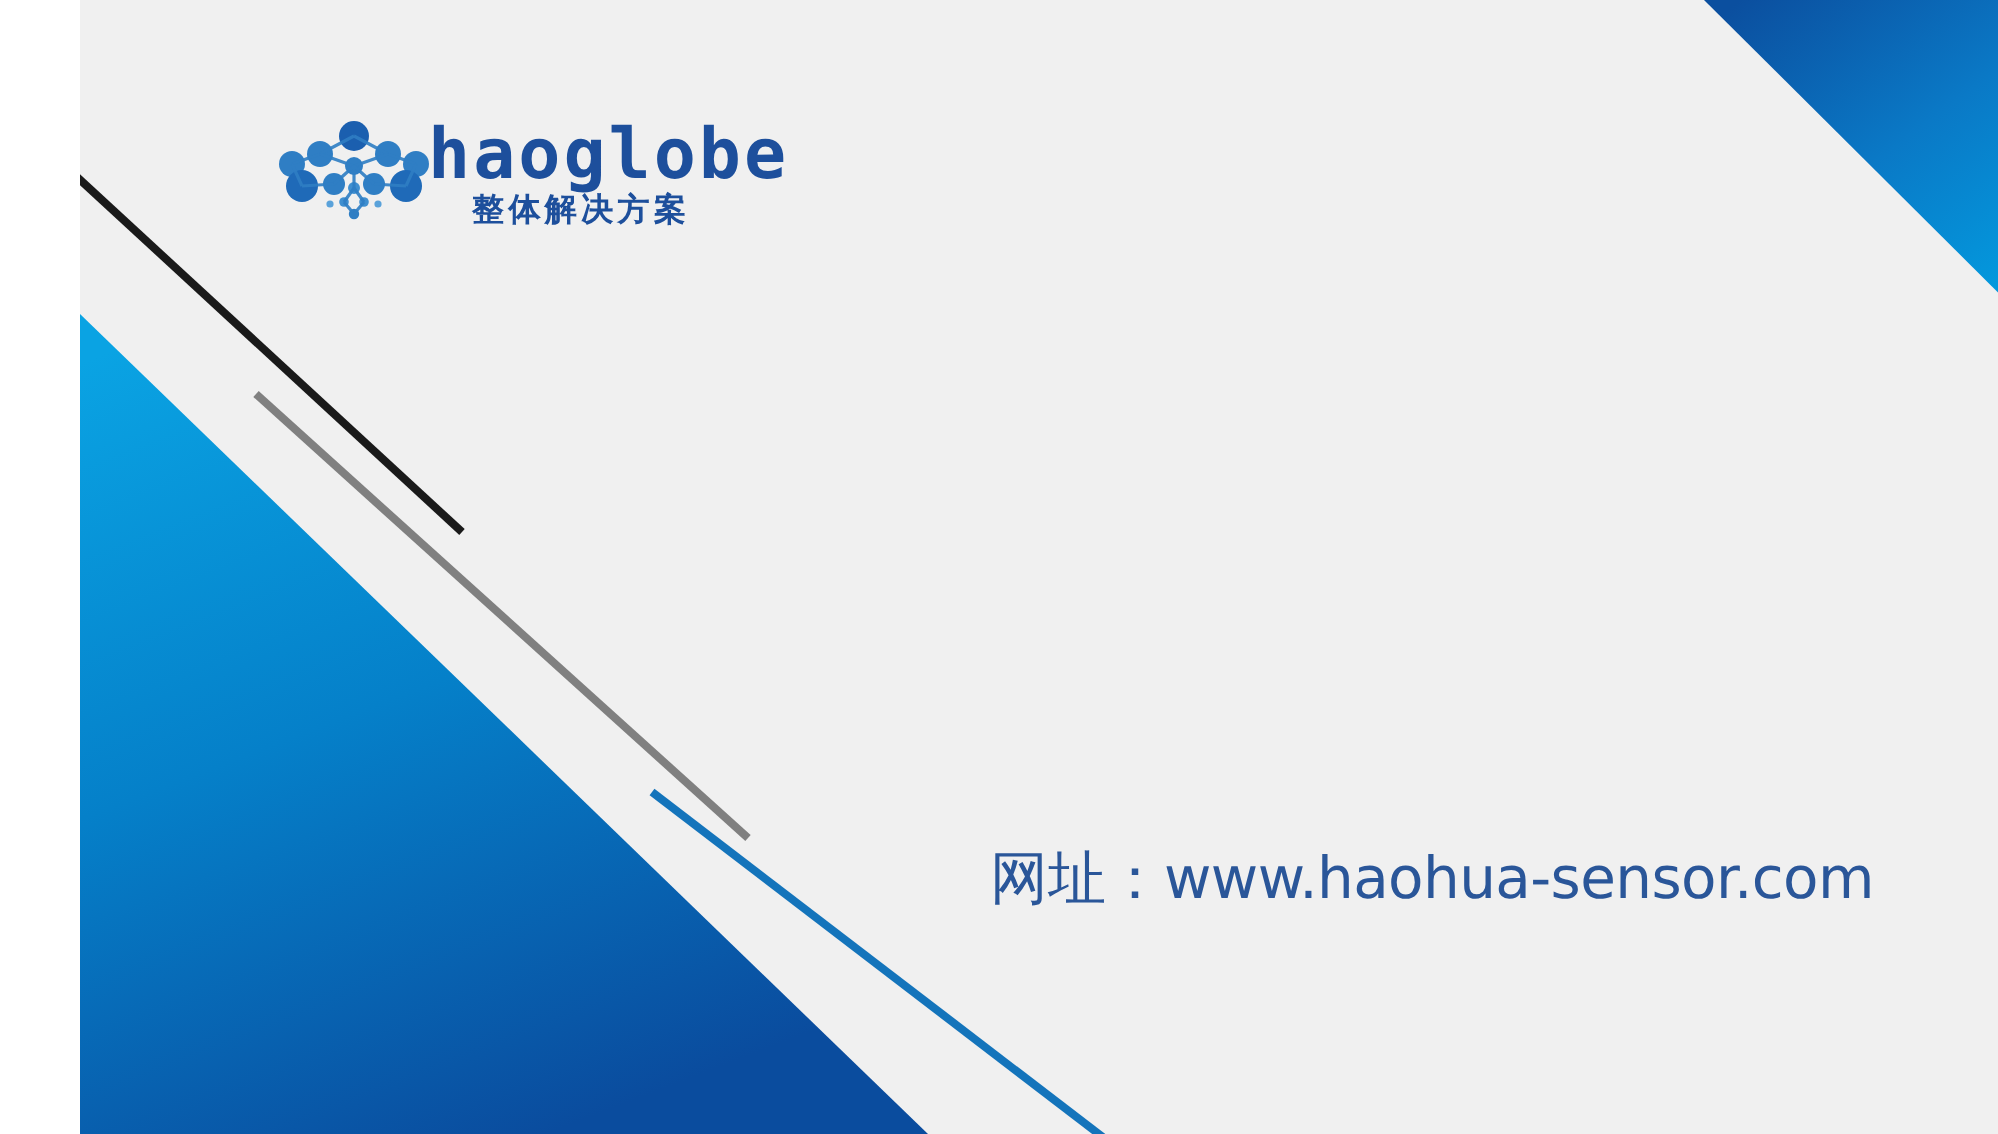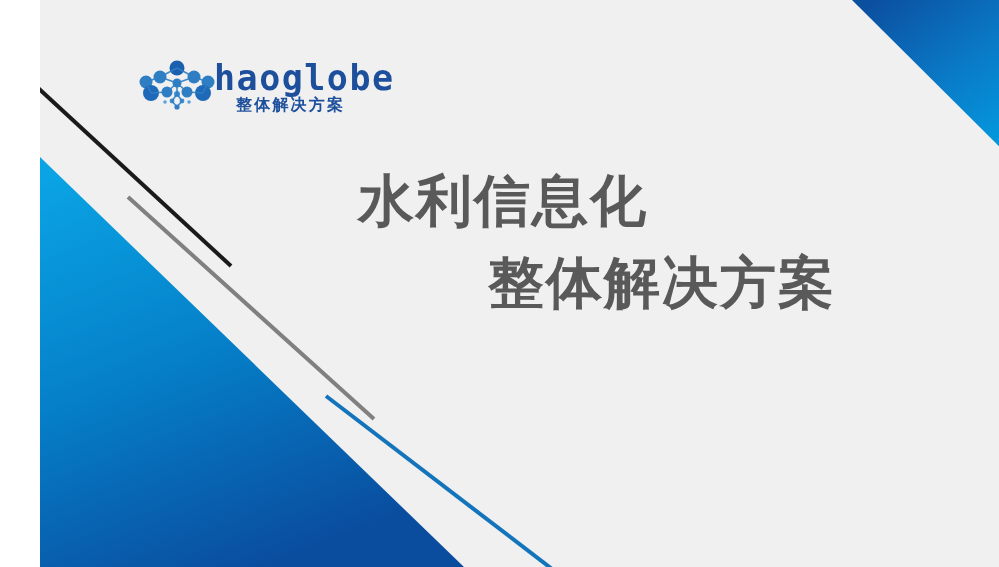--- a/index.html
+++ b/index.html
@@ -186,19 +186,18 @@
         <line x1="34" y1="41" x2="39" y2="47"></line>
         <line x1="44" y1="41" x2="39" y2="47"></line>
       </g>
     </svg>
 
     <div id="logo-wordmark">haoglobe</div>
 
     <div id="logo-subtitle">整体解决方案</div>
   </div>
 
-  <div id="headline">
-    <div class="headline-line line-1">水利信息化</div>
-    <div class="headline-line line-2">整体解决方案</div>
+
+  <div id="website">
+    <span id="website-label">网址：</span><span id="website-url">www.haohua-sensor.com</span>
   </div>
 
-
 </div>
 
 </body></html>

